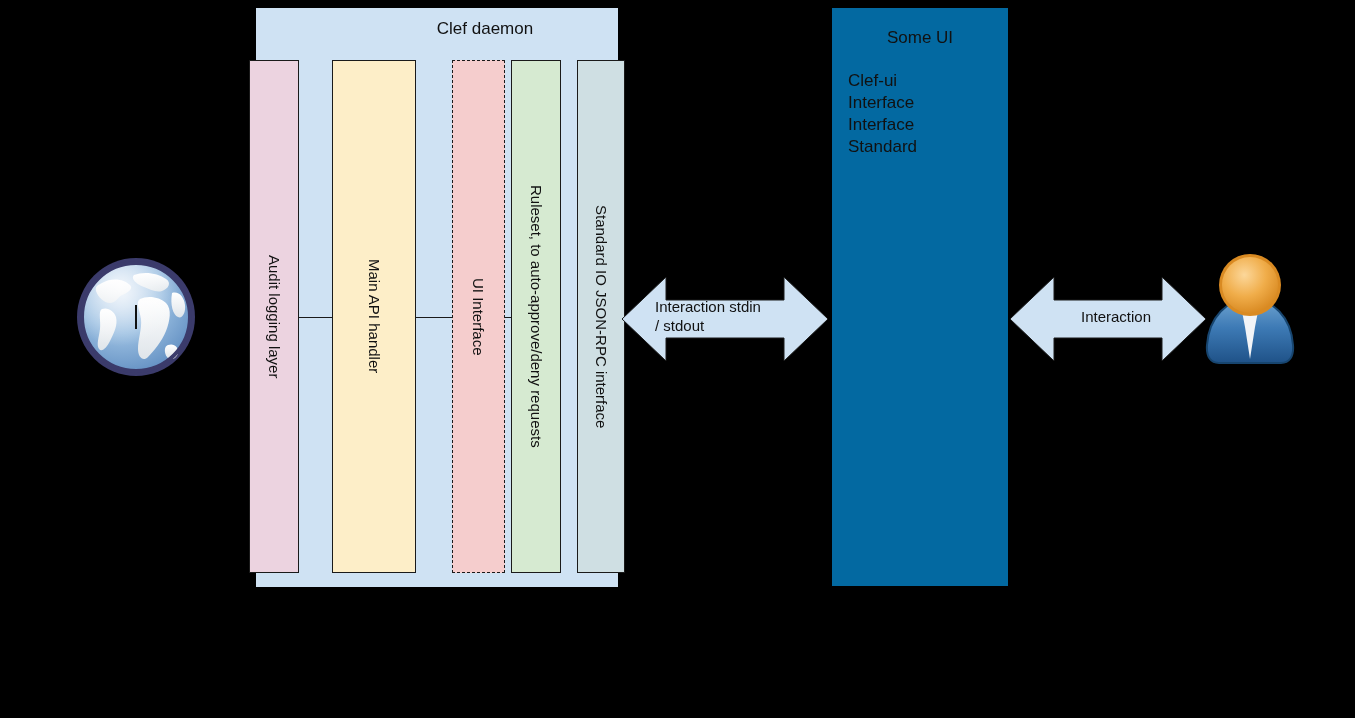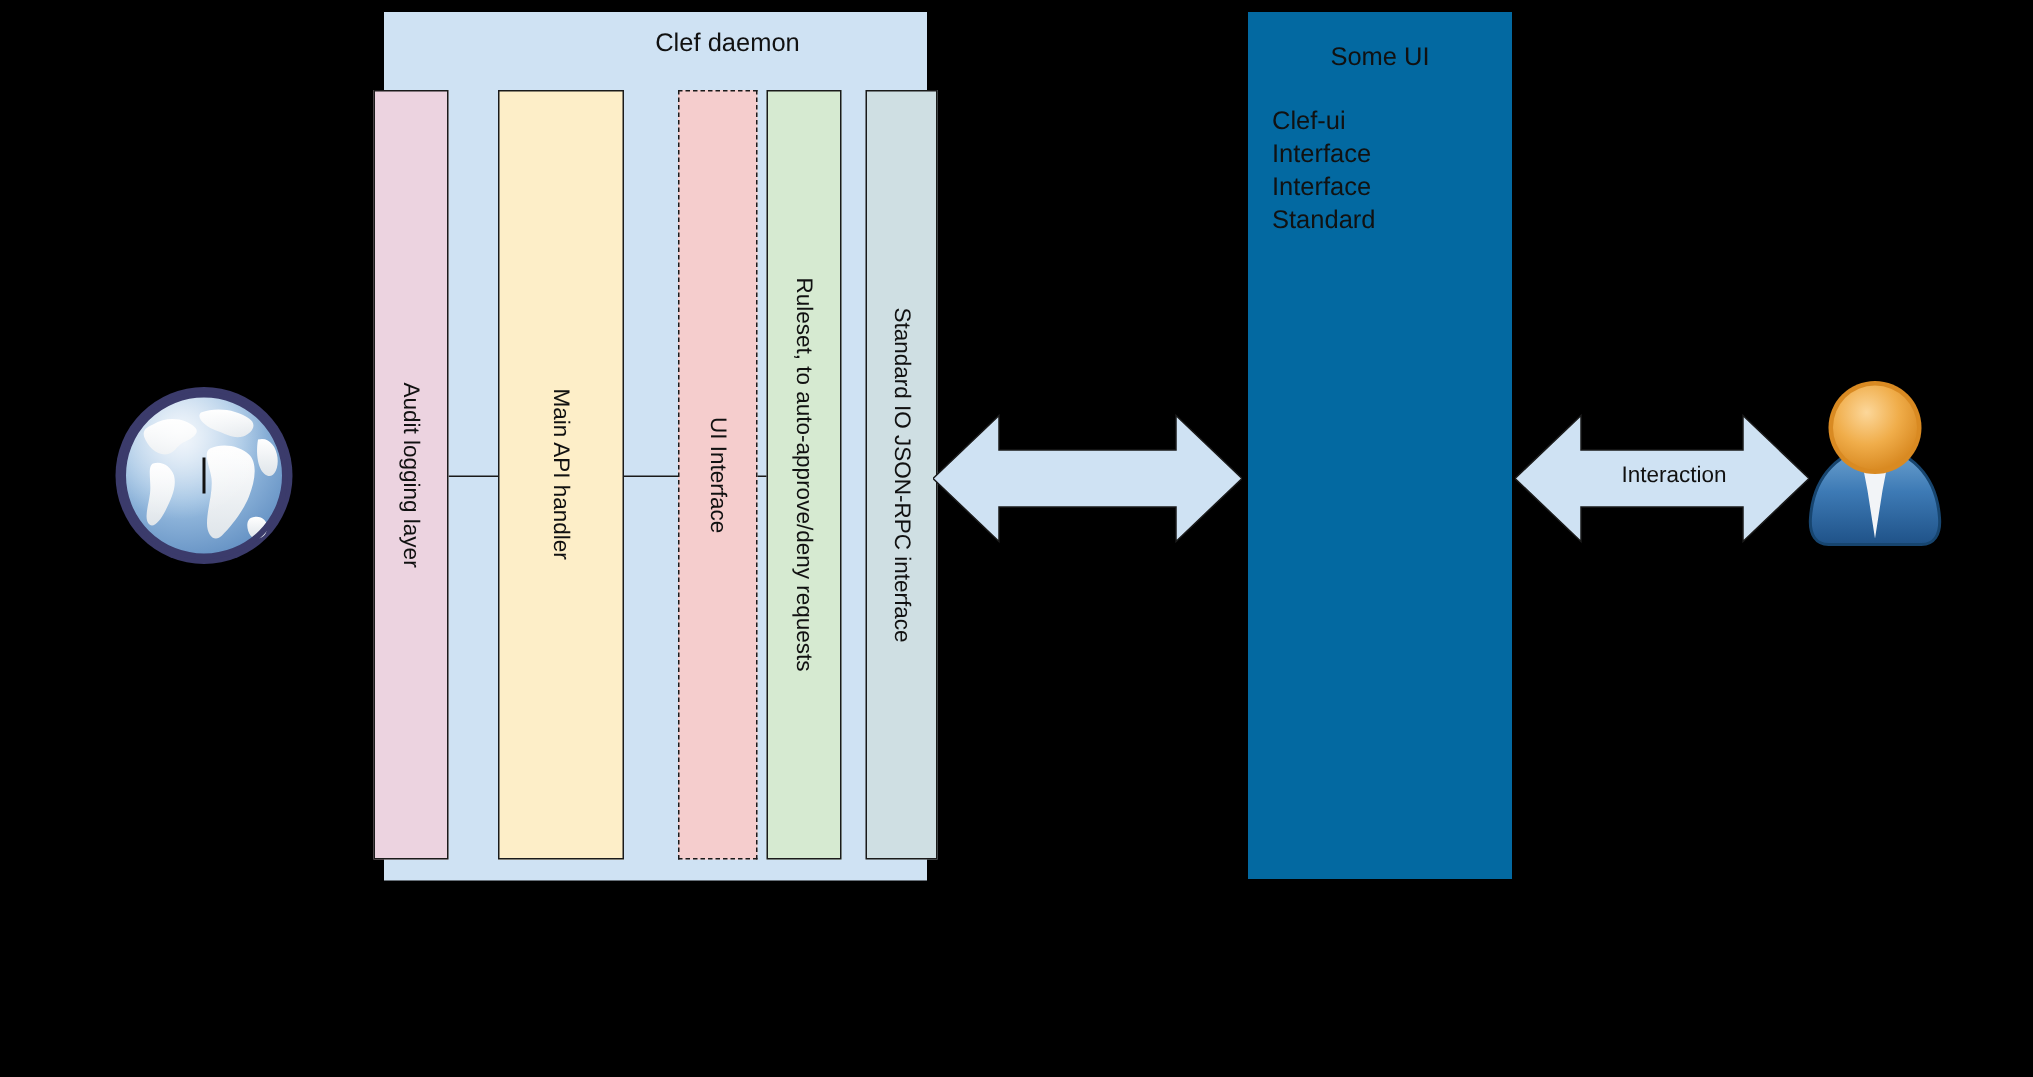--- a/index.html
+++ b/index.html
@@ -194,20 +194,22 @@
       <div>Interface</div>
       <div>Standard</div>
     </div>
   </div>
 
   <div class="darrow arrow1">
     <svg width="206" height="88" viewBox="0 0 206 88">
       <polygon points="0,44 44,2 44,25 162,25 162,2 206,44 162,86 162,63 44,63 44,86" fill="#cfe2f3" stroke="#1a1a1a" stroke-width="1"></polygon>
     </svg>
   </div>
+  <div class="darrow-label arrow1-label">Interaction stdin
+/ stdout</div>
 
   <div class="darrow arrow2">
     <svg width="196" height="88" viewBox="0 0 196 88">
       <polygon points="0,44 44,2 44,25 152,25 152,2 196,44 152,86 152,63 44,63 44,86" fill="#cfe2f3" stroke="#1a1a1a" stroke-width="1"></polygon>
     </svg>
   </div>
   <div class="darrow-label arrow2-label">Interaction</div>
 
   <div class="globe">
     <svg width="128" height="128" viewBox="0 0 128 128">

